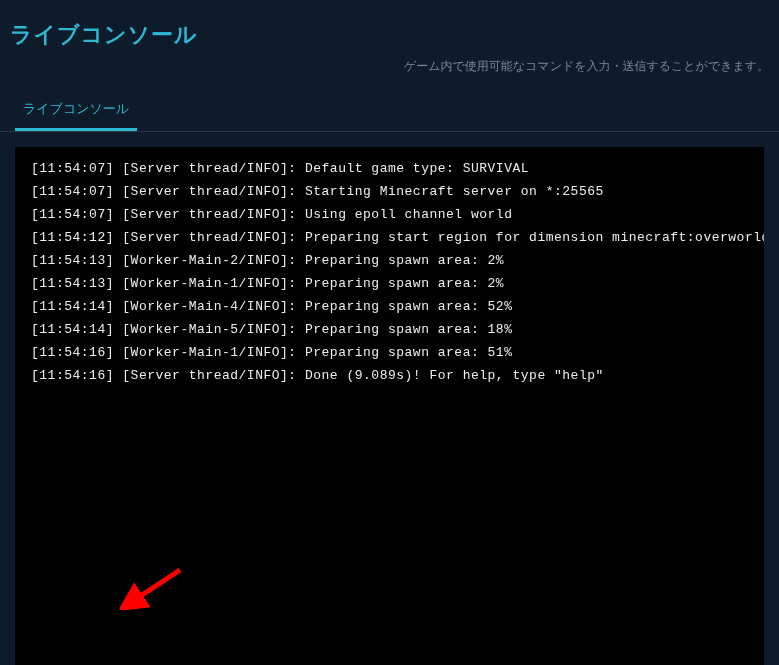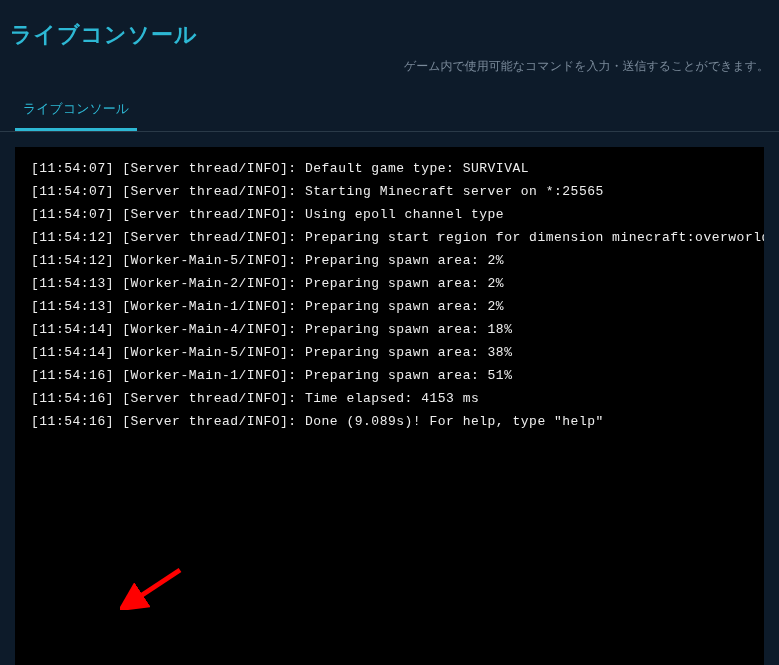--- a/index.html
+++ b/index.html
@@ -106,29 +106,27 @@
 <div class="page-title">ライブコンソール</div>
 <div class="subtitle">ゲーム内で使用可能なコマンドを入力・送信することができます。</div>
 
 <div class="tab-bar">
   <div class="tab">ライブコンソール</div>
 </div>
 
 <div class="console-area" id="console-output">
     <div class="console-line">[11:54:07] [Server thread/INFO]: Default game type: SURVIVAL</div>
     <div class="console-line">[11:54:07] [Server thread/INFO]: Starting Minecraft server on *:25565</div>
-    <div class="console-line">[11:54:07] [Server thread/INFO]: Using epoll channel type</div>
+    <div class="console-line">[11:54:07] [Server thread/INFO]: Using epoll channel world</div>
     <div class="console-line">[11:54:12] [Server thread/INFO]: Preparing start region for dimension minecraft:overworld</div>
-    <div class="console-line">[11:54:12] [Worker-Main-5/INFO]: Preparing spawn area: 2%</div>
     <div class="console-line">[11:54:13] [Worker-Main-2/INFO]: Preparing spawn area: 2%</div>
     <div class="console-line">[11:54:13] [Worker-Main-1/INFO]: Preparing spawn area: 2%</div>
-    <div class="console-line">[11:54:14] [Worker-Main-4/INFO]: Preparing spawn area: 18%</div>
-    <div class="console-line">[11:54:14] [Worker-Main-5/INFO]: Preparing spawn area: 38%</div>
+    <div class="console-line">[11:54:14] [Worker-Main-4/INFO]: Preparing spawn area: 52%</div>
+    <div class="console-line">[11:54:14] [Worker-Main-5/INFO]: Preparing spawn area: 18%</div>
     <div class="console-line">[11:54:16] [Worker-Main-1/INFO]: Preparing spawn area: 51%</div>
-    <div class="console-line">[11:54:16] [Server thread/INFO]: Time elapsed: 4153 ms</div>
     <div class="console-line">[11:54:16] [Server thread/INFO]: Done (9.089s)! For help, type "help"</div>
   </div>
 
 <div class="input-row">
   <input class="cmd-input" type="text" value="kick xserver" style="">
   <button class="send-btn">コマンド送信</button>
   <div class="red-box red-box-input"></div>
 </div>
 
 <svg class="red-arrow" width="70" height="45">

